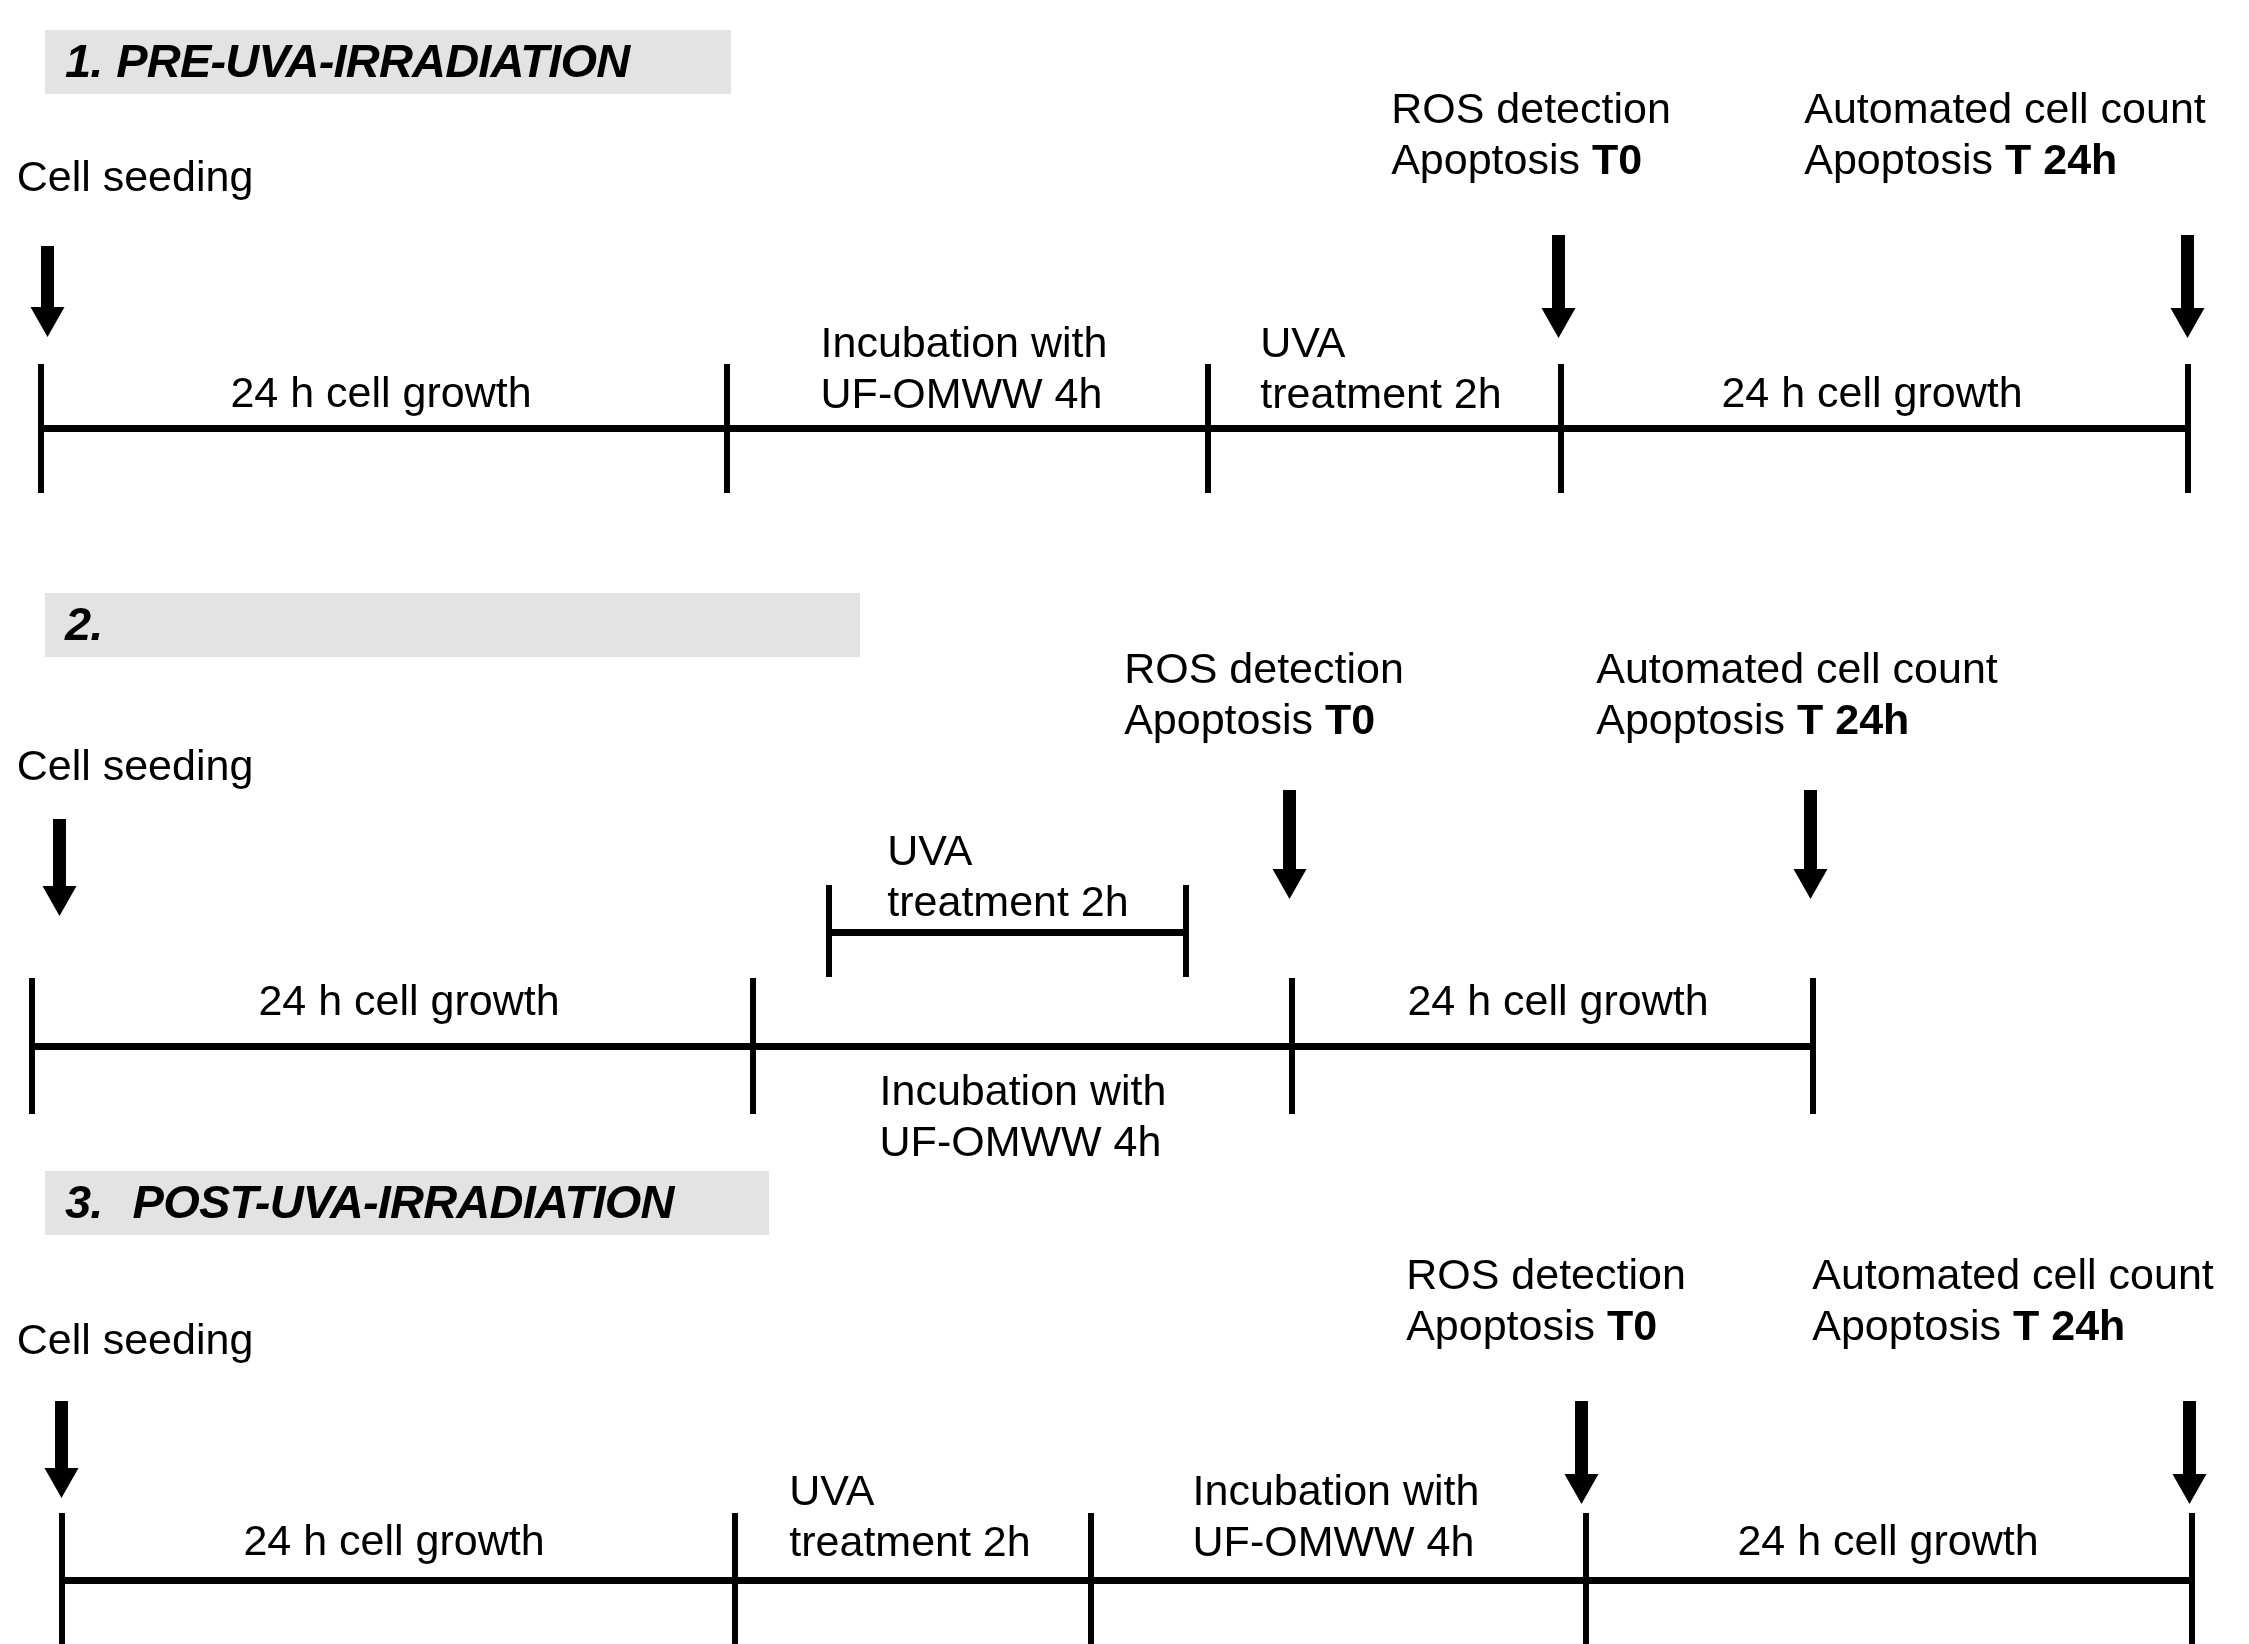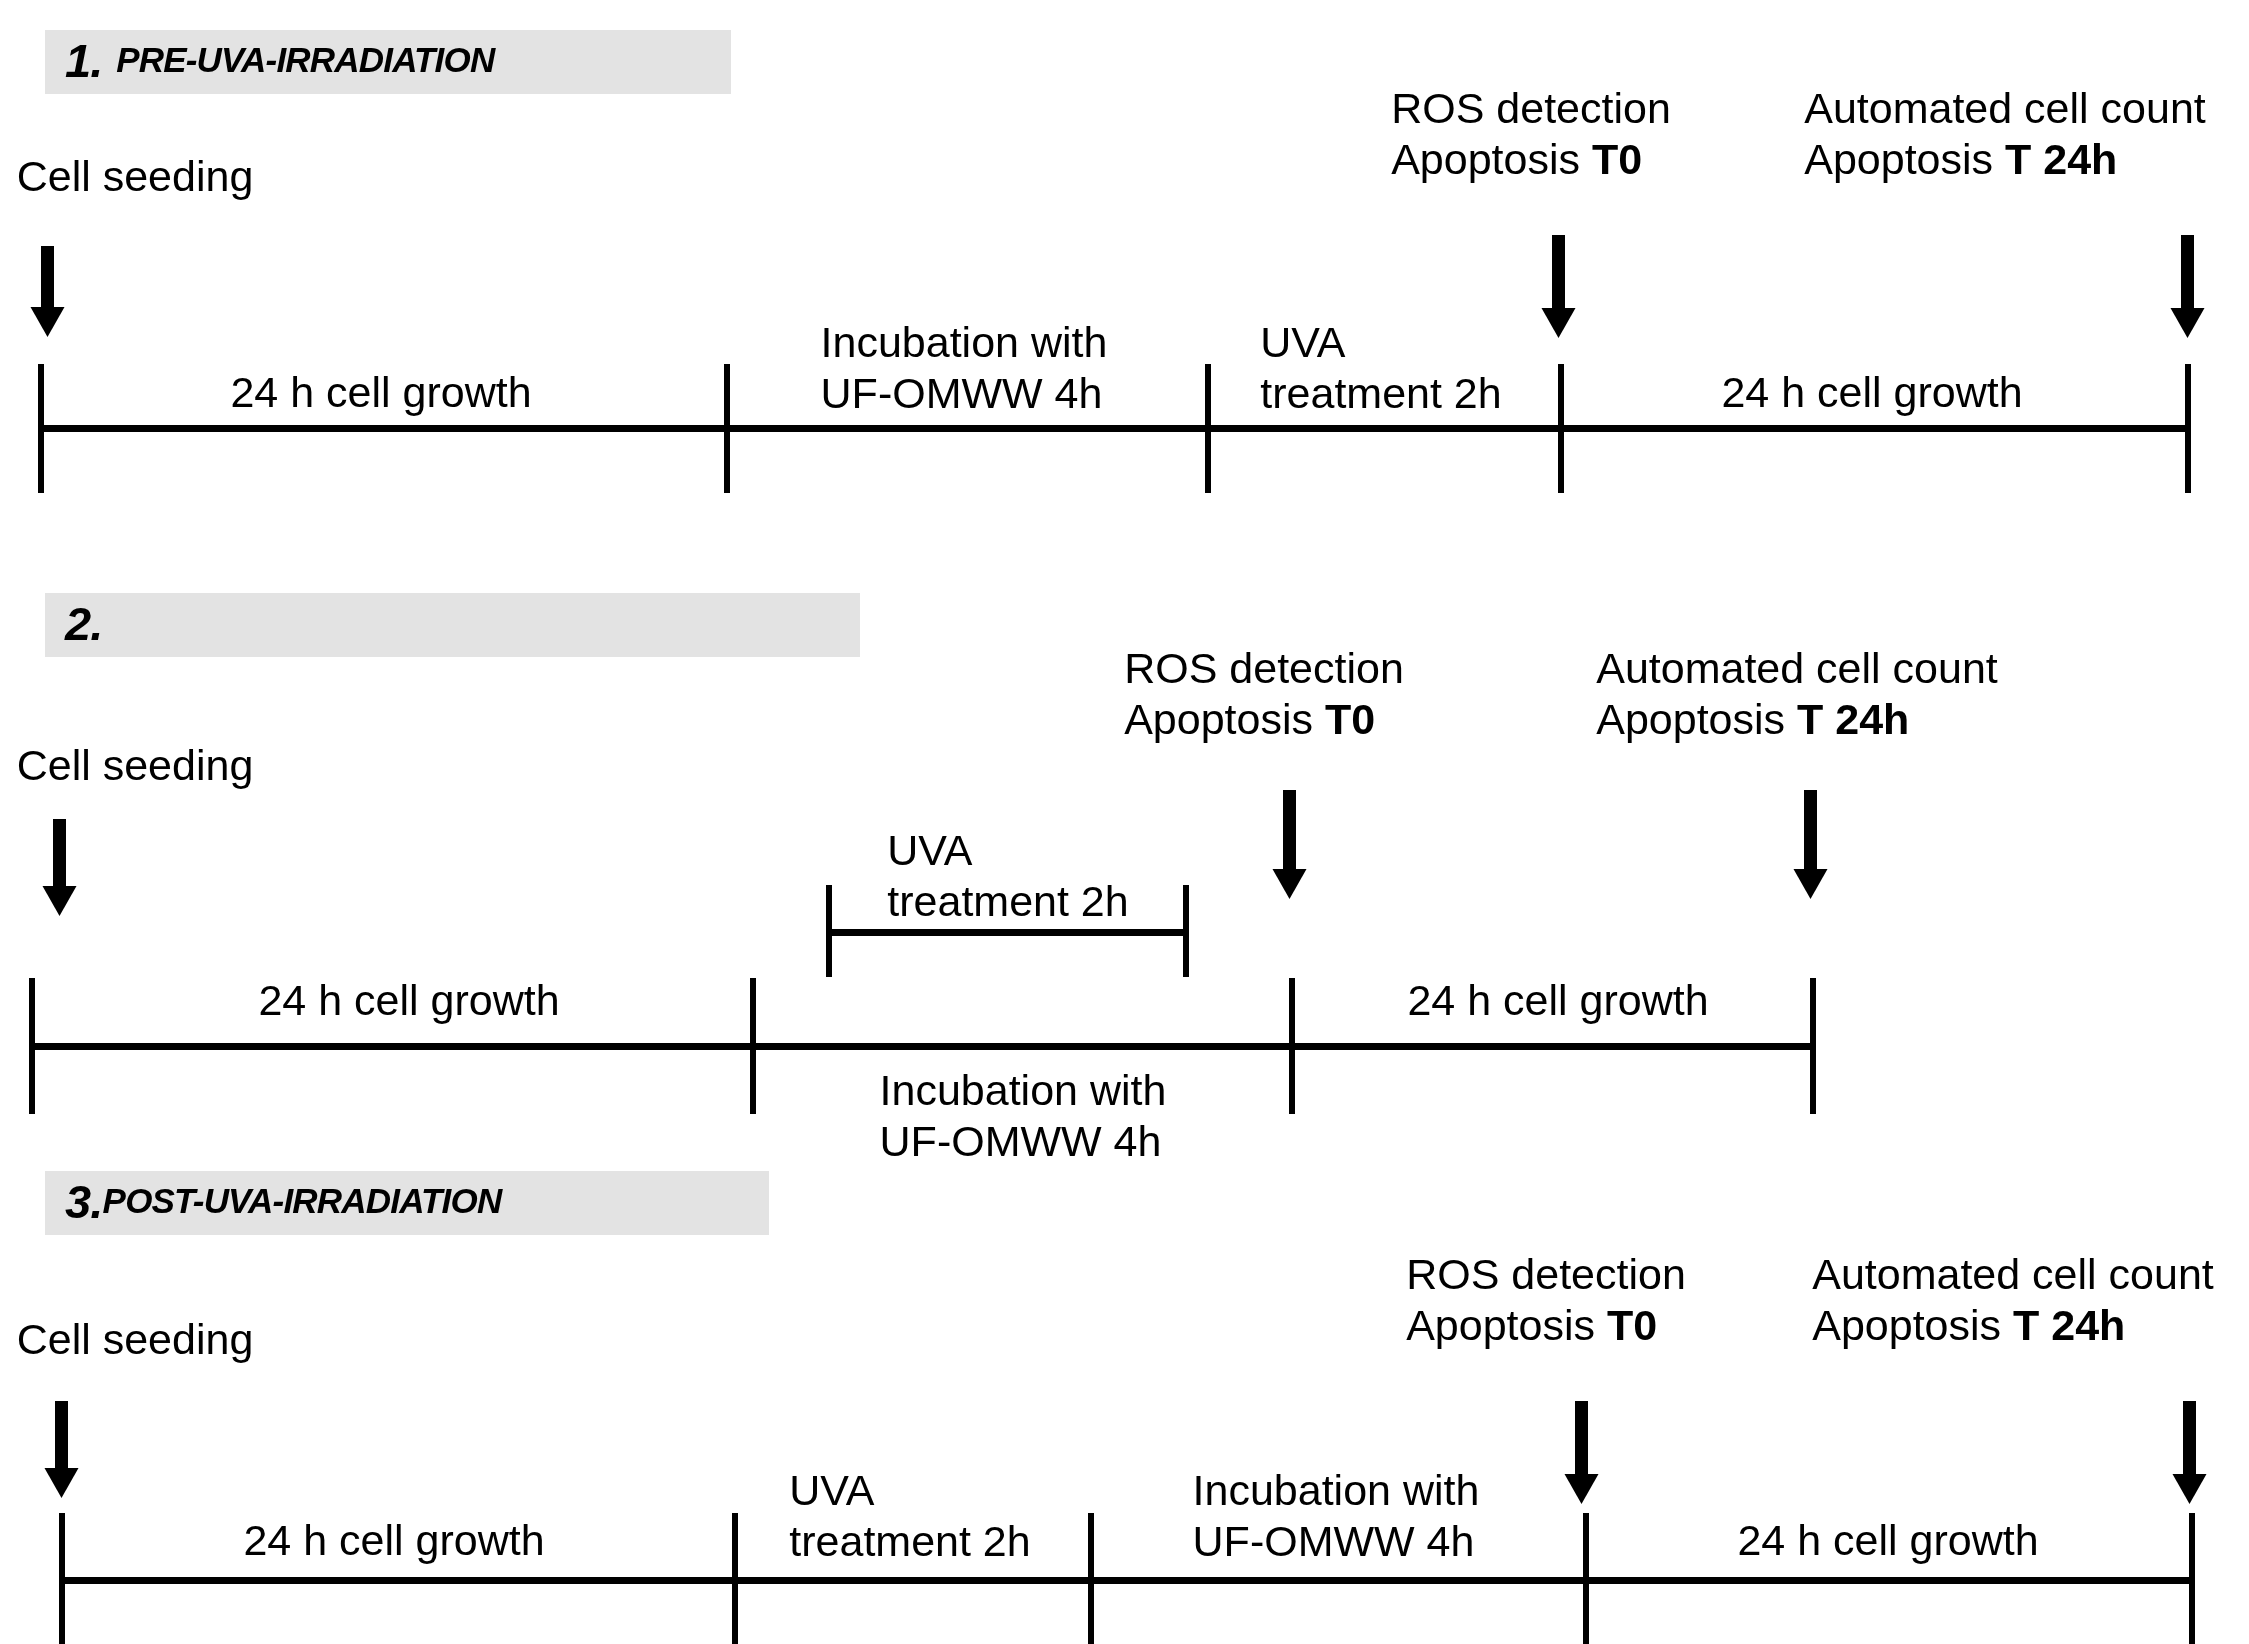--- a/index.html
+++ b/index.html
@@ -4,21 +4,21 @@
 <style>
   html,body{margin:0;padding:0;background:#fff;}
   body{width:2250px;height:1644px;position:relative;overflow:hidden;
        font-family:"Liberation Sans","DejaVu Sans",sans-serif;color:#000;}
   .sec{position:absolute;left:0;top:0;width:2250px;}
 
   
   .hdr{position:absolute;background:#e3e3e3;display:flex;align-items:center;
        padding:4.5px 20px 7.6px 20px;box-sizing:border-box;}
   .hdr .num{font-style:italic;font-weight:bold;font-size:47px;letter-spacing:-0.8px;}
-  .hdr .ttl{font-style:italic;font-weight:bold;font-size:35px;letter-spacing:-0.8px;}
+  .hdr .ttl{font-style:italic;font-weight:bold;font-size:47px;letter-spacing:-0.8px;}
 
   
   .txt{position:absolute;font-size:43px;line-height:1.12;white-space:nowrap;}
   .txt.c{transform:translateX(-50%);text-align:center;}
   .two{position:absolute;font-size:43px;line-height:1.18;
        transform:translateX(-50%);white-space:nowrap;}
 
   
   .axis{position:absolute;height:6.8px;background:#000;}
   .tick{position:absolute;width:6px;background:#000;}
@@ -142,21 +142,21 @@
   <div class="tick" style="left:29px;top:978px;height:136px;"></div>
   <div class="tick" style="left:750px;top:978px;height:136px;"></div>
   <div class="tick" style="left:1289px;top:978px;height:136px;"></div>
   <div class="tick" style="left:1810px;top:978px;height:136px;"></div>
 </div>
 
 <div class="sec">
 
   <div class="hdr" style="left:45px;top:1171px;width:724px;height:64px;">
     <span class="num">3.</span>
-    <span class="ttl" style="">POST-UVA-IRRADIATION</span>
+    <span class="ttl" style="margin-left:30px;">POST-UVA-IRRADIATION</span>
   </div>
 
   <div class="txt" style="left:16.7px;top:1315px;">Cell seeding</div>
 
   <div class="arw" style="left:61px;top:1401px;width:35px;height:99px;">
     <div class="sh" style="height:70px;"></div>
     <div class="hd" style="top:67px;"></div>
   </div>
 
   <div class="arw" style="left:1581px;top:1401px;width:35px;height:106px;">

